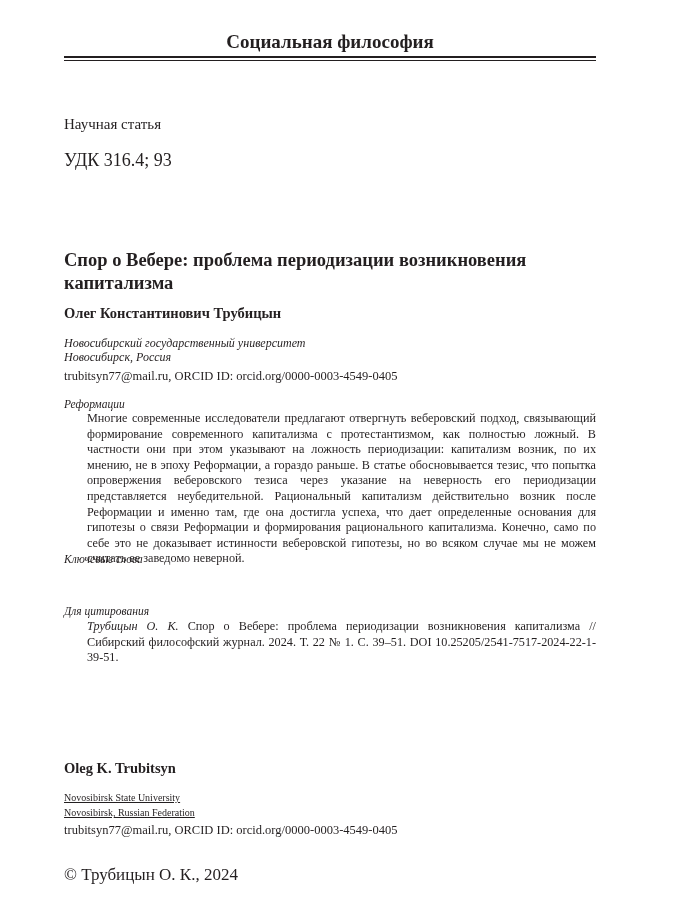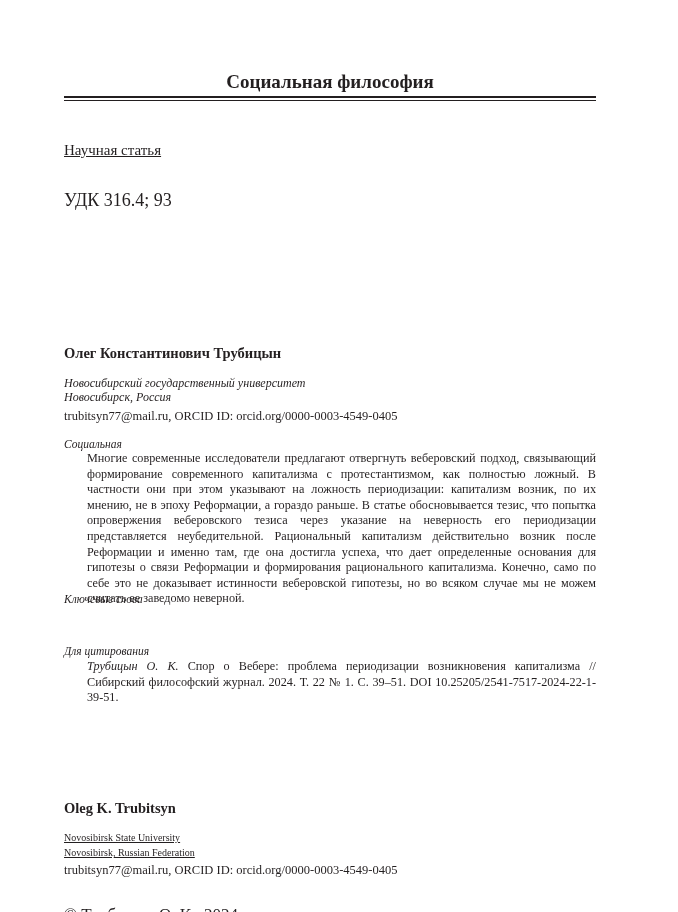--- a/index.html
+++ b/index.html
@@ -1,32 +1,32 @@
 <!DOCTYPE html>
 <html><head>
   <meta charset="utf-8">
   <style>
     html, body { margin: 0; padding: 0; background: #ffffff; }
     body {
       width: 678px; height: 912px; position: relative; overflow: hidden;
       font-family: "DejaVu Serif", "Liberation Serif", serif;
       color: #231f20;
     }
-    .page { position: absolute; left: 0; top: 0; width: 678px; height: 776px; margin-top: 40px; }
+    .page { position: absolute; left: 0; top: 0; width: 678px; height: 776px; }
     .header-title {
       position: absolute; left: 64px; width: 532px; top: 31px;
       text-align: center; font-family: "Liberation Serif", serif;
       font-weight: bold; font-size: 19px; color: #231f20;
     }
     .header-rule {
       position: absolute; left: 64px; width: 532px; top: 56px; height: 5px;
       border-top: 2px solid #231f20; border-bottom: 1px solid #231f20; box-sizing: border-box;
     }
     .t { position: absolute; left: 64px; font-family: "Liberation Serif", serif; white-space: nowrap; }
-    .article-type { top: 102px; font-size: 15px; text-decoration: underline; }
+    .article-type { top: 116px; font-size: 15px; }
     .udk { top: 151px; font-size: 18px; line-height: 18px; }
     .doi { top: 170px; font-size: 15px; line-height: 18px; }
     .title-ru {
       top: 249px; width: 520px; white-space: normal;
       font-weight: bold; font-size: 18.5px; line-height: 23px;
     }
     .author-ru { top: 305px; font-weight: bold; font-size: 14.5px; }
     .aff { font-style: italic; font-size: 12px; line-height: 15px; }
     .aff1 { top: 336px; }
     .aff2 { top: 350px; }
@@ -59,26 +59,27 @@
 </head>
 <body>
 
 <div class="page">
   <div class="header-title">Социальная философия</div>
   <div class="header-rule"></div>
 
   <div class="t article-type">Научная статья</div>
   <div class="t udk">УДК 316.4; 93</div>
 
+  <div class="t title-ru">Спор о Вебере: проблема периодизации возникновения капитализма</div>
   <div class="t aff aff1">Новосибирский государственный университет</div>
   <div class="t author-ru">Олег Константинович Трубицын</div>
   <div class="t aff aff2">Новосибирск, Россия</div>
   <div class="t contact contact-ru">trubitsyn77@mail.ru, ORCID ID: orcid.org/0000-0003-4549-0405</div>
 
-  <div class="t label lbl-abs">Социальная</div>
+  <div class="t label lbl-abs">Реформации</div>
   <div class="block abstract">Многие современные исследователи предлагают отвергнуть веберовский подход, связывающий формирование современного капитализма с протестантизмом, как полностью ложный. В частности они при этом указывают на ложность периодизации: капитализм возник, по их мнению, не в эпоху Реформации, а гораздо раньше. В статье обосновывается тезис, что попытка опровержения веберовского тезиса через указание на неверность его периодизации представляется неубедительной. Рациональный капитализм действительно возник после Реформации и именно там, где она достигла успеха, что дает определенные основания для гипотезы о связи Реформации и формирования рационального капитализма. Конечно, само по себе это не доказывает истинности веберовской гипотезы, но во всяком случае мы не можем считать ее заведомо неверной.</div>
 
   <div class="t label lbl-kw">Ключевые слова</div>
 
   <div class="t label lbl-cite">Для цитирования</div>
   <div class="block citation"><span class="cite-author">Трубицын О. К.</span><span> Спор о Вебере: проблема периодизации возникновения капитализма // Сибирский философский журнал. 2024. Т. 22 № 1. С. 39–51. DOI 10.25205/2541-7517-2024-22-1-39-51.</span></div>
 
   <div class="t author-en">Oleg K. Trubitsyn</div>
   <div class="t aff-en aff-en1">Novosibirsk State University</div>
   <div class="t aff-en aff-en2">Novosibirsk, Russian Federation</div>

